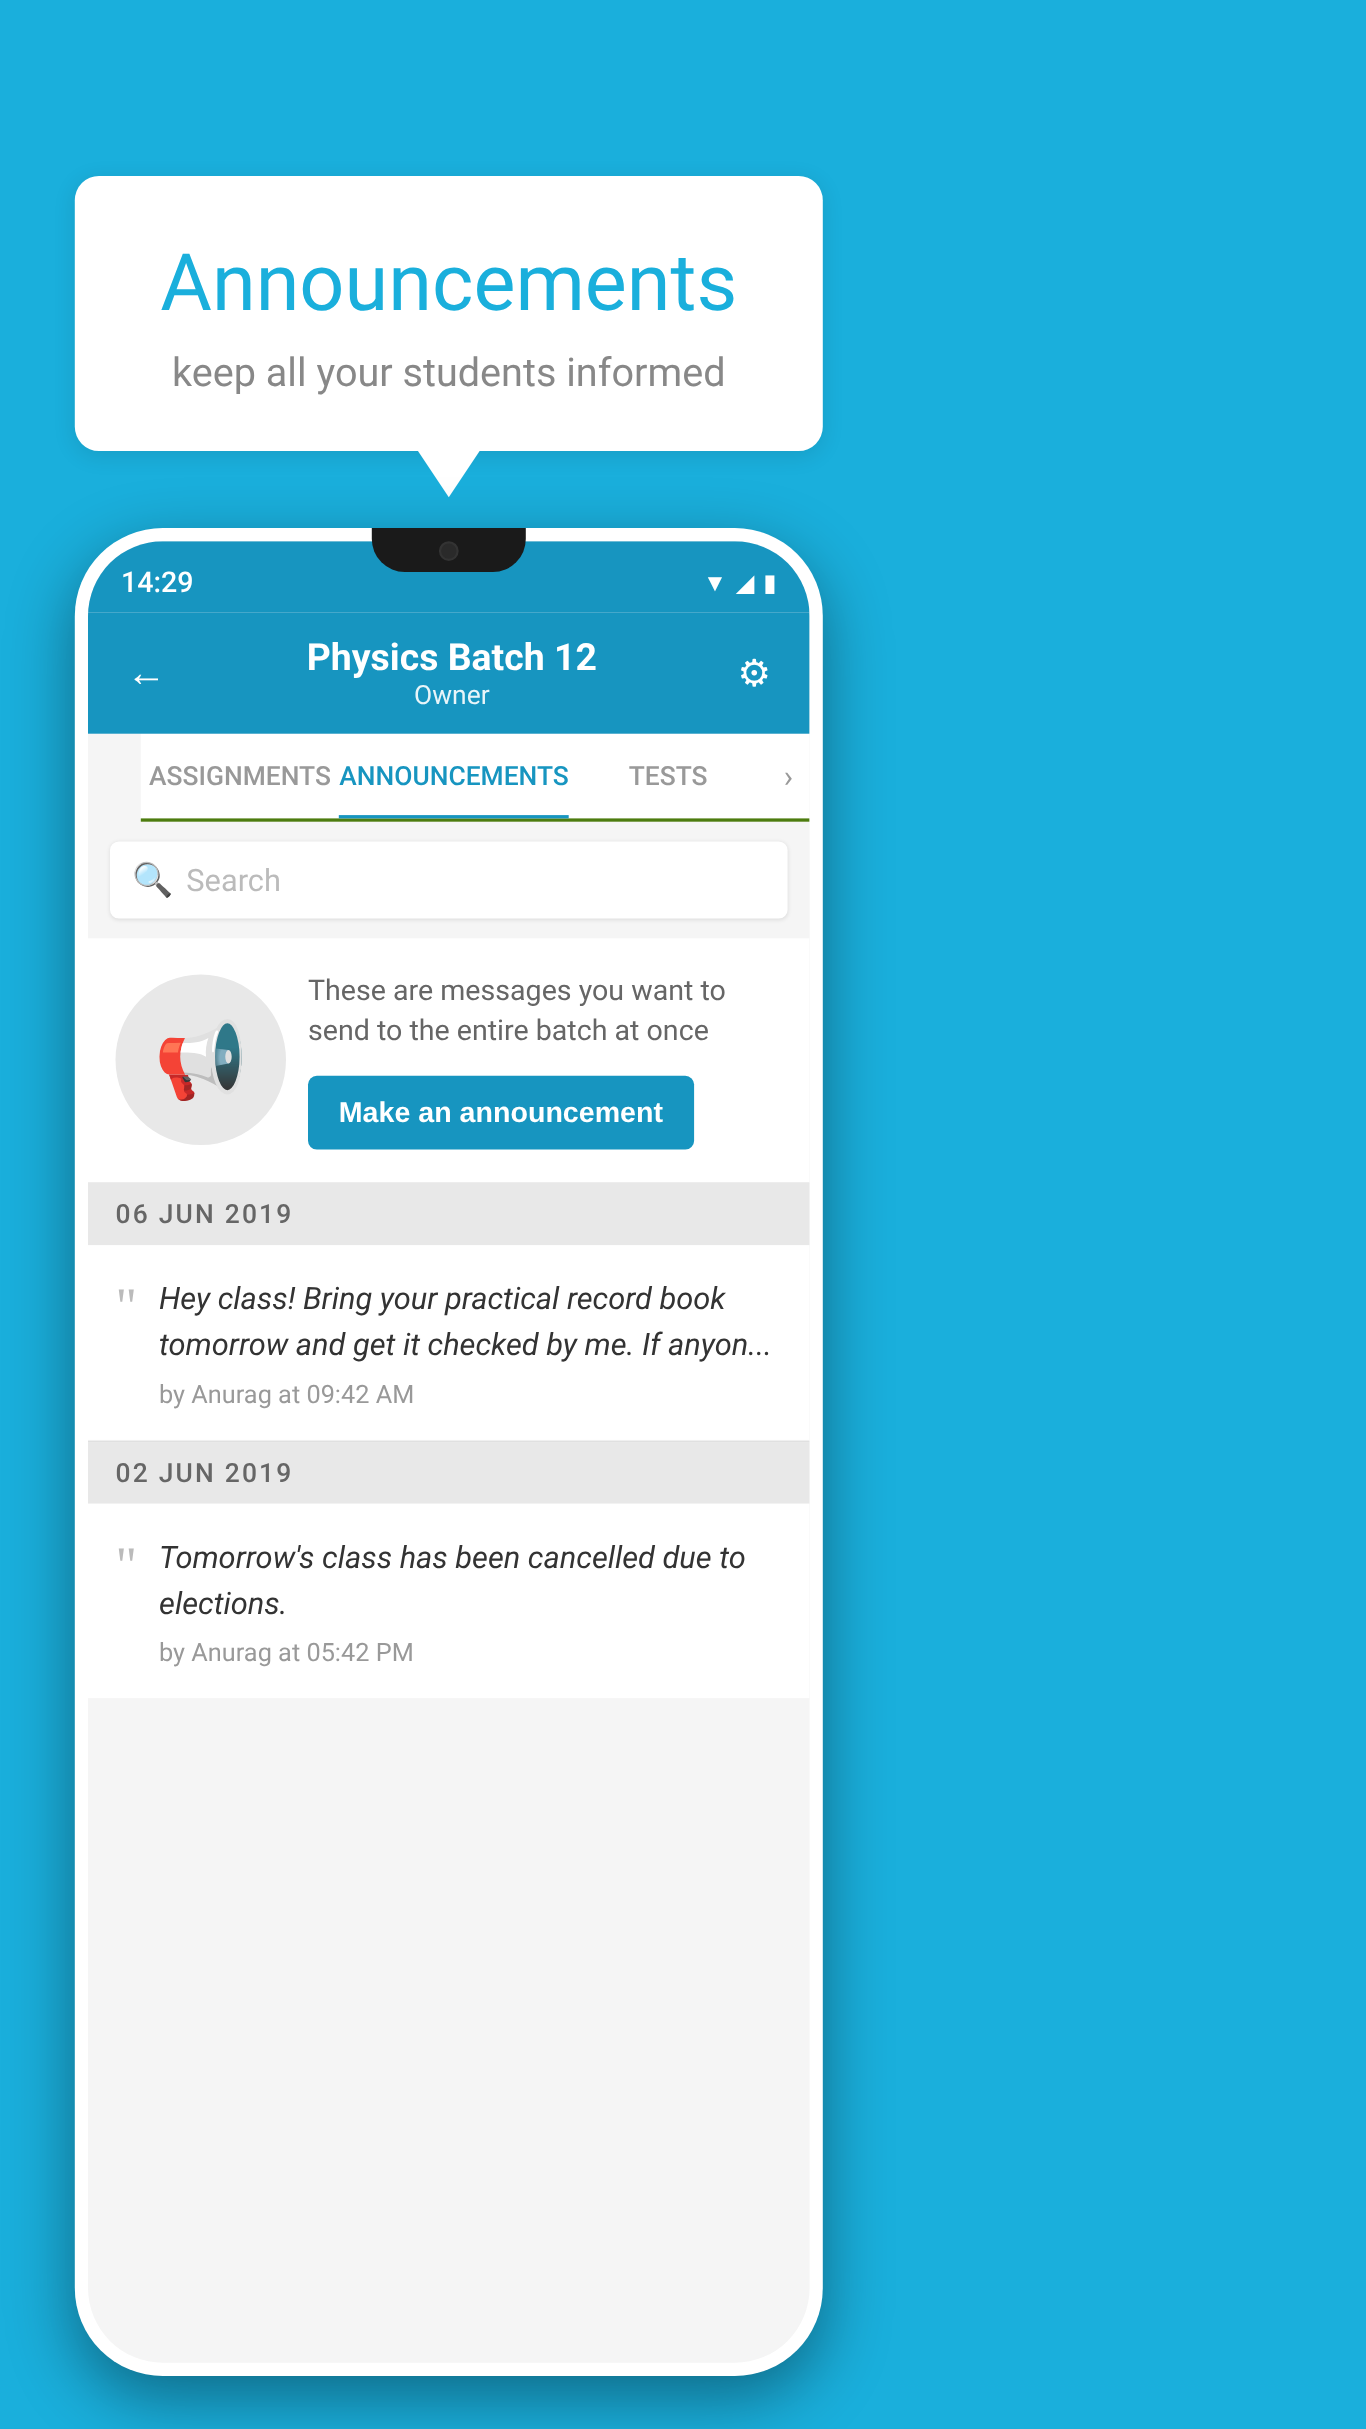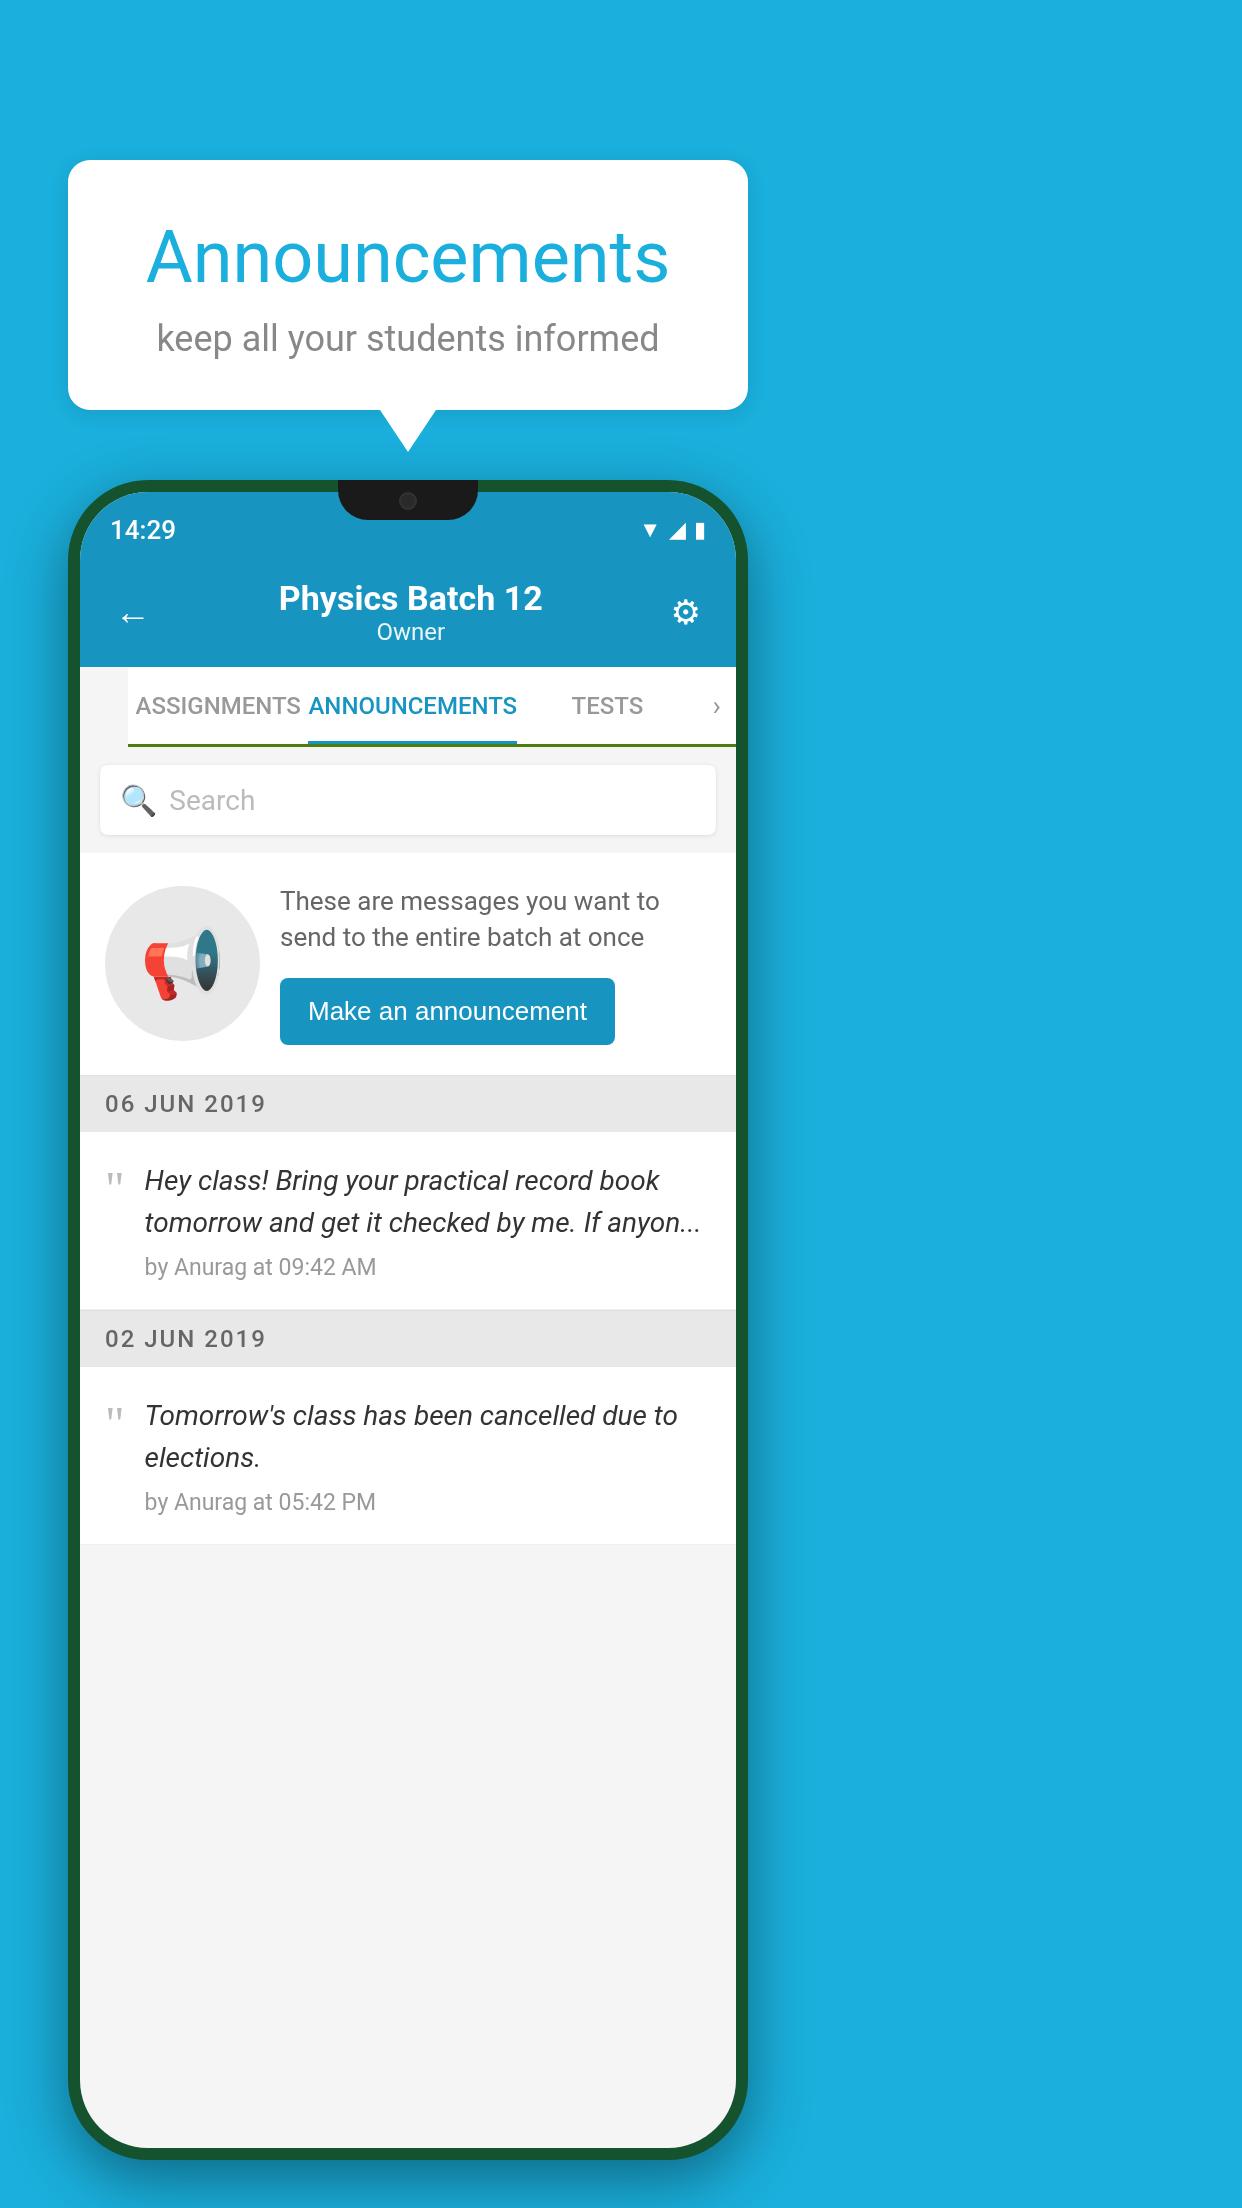--- a/index.html
+++ b/index.html
@@ -61,21 +61,21 @@
       position: absolute;
       top: 480px;
       left: 68px;
       width: 680px;
       height: 1680px;
     }
 
     .phone-outer {
       width: 680px;
       height: 1680px;
-      background: #14532d;
+      background: #ffffff;
       border-radius: 80px;
       position: relative;
       box-shadow: 0 20px 60px rgba(0,0,0,0.4);
       overflow: hidden;
     }
 
     
     .phone-outer::before {
       content: '';
       position: absolute;
@@ -316,21 +316,21 @@
       margin-bottom: 22px;
     }
 
     .make-announcement-btn {
       background: #1795C0;
       color: white;
       border: none;
       border-radius: 8px;
       padding: 18px 28px;
       font-size: 26px;
-      font-weight: 400;
+      font-weight: 700;
       cursor: pointer;
       display: inline-block;
     }
 
     
     .date-separator {
       background: #e8e8e8;
       padding: 14px 25px;
       font-size: 24px;
       color: #666;

